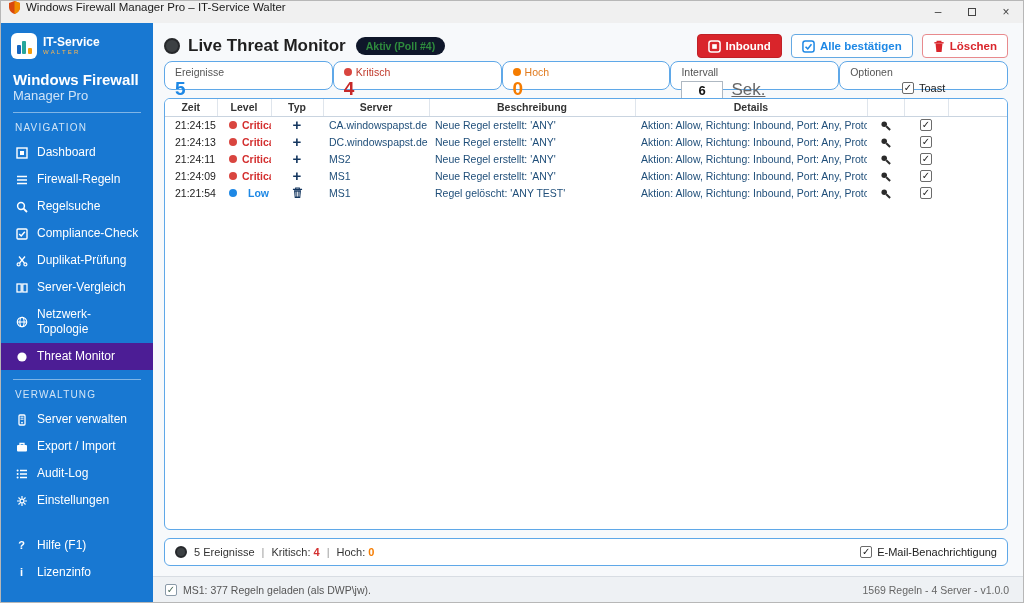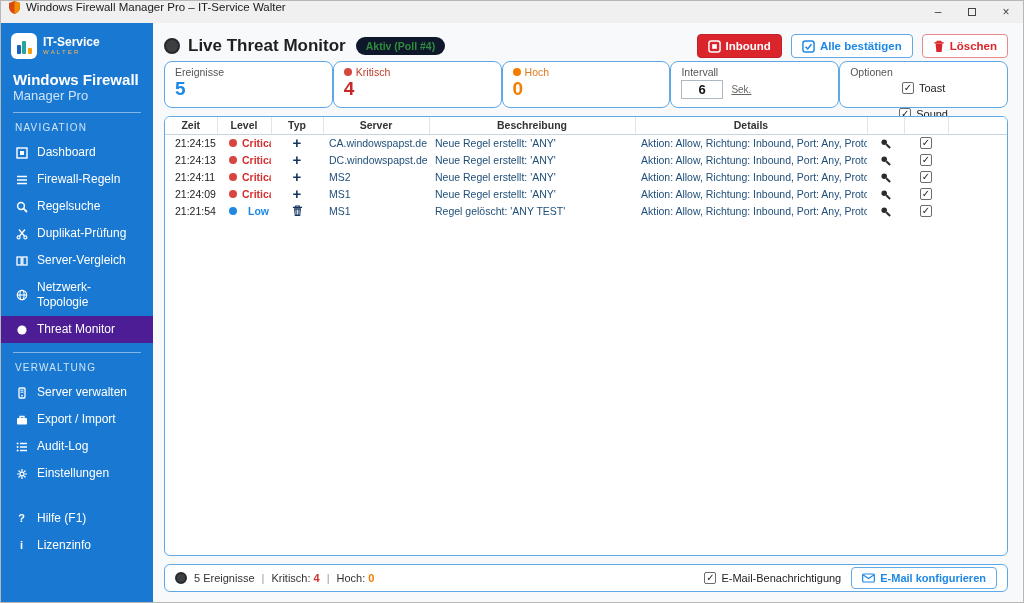--- a/index.html
+++ b/index.html
@@ -44,30 +44,30 @@
   .hdr-circle { width:16px; height:16px; border-radius:50%; background:#3c4043; border:2px solid #26282b; margin-right:8px; }
   .page-title { font-size:17px; font-weight:bold; color:#1f1f1f; }
   .badge { margin-left:10px; background:#0f172a; color:#2e8b3d; font-size:10.5px; font-weight:bold; padding:3px 10px; border-radius:10px; }
   .hdr-buttons { margin-left:auto; display:flex; gap:9px; }
   .btn { display:flex; align-items:center; gap:5px; height:24px; padding:0 10px; border-radius:4px; font-size:11.5px; font-weight:bold; cursor:pointer; background:#fff; }
   .btn svg { display:block; }
   .btn-danger-solid { background:#d9252b; color:#fff; border:1px solid #c02127; }
   .btn-primary-outline { color:#1e88e5; border:1px solid #64a9e3; }
   .btn-danger-outline { color:#d9252b; border:1px solid #e88a8d; }
 
-  .stats-row { display:flex; height:47px; margin-bottom:8px; }
+  .stats-row { display:flex; height:29px; margin-bottom:8px; }
   .stat-card { background:#fff; border:1.5px solid #5fa8e8; border-radius:8px; padding:4px 10px; flex:1; }
   .stat-label { font-size:10.5px; color:#555; display:flex; align-items:center; gap:4px; }
   .stat-value { font-size:19px; font-weight:bold; line-height:22px; }
   .v-blue { color:#1e88e5; } .v-red { color:#c62828; } .v-orange { color:#f57c00; }
   .dot { width:8px; height:8px; border-radius:50%; display:inline-block; flex-shrink:0; }
   .dot-red { background:#d9453f; } .dot-orange { background:#f57c00; } .dot-blue { background:#1e88e5; }
   .interval-line { display:flex; align-items:center; gap:8px; margin-top:2px; }
   .interval-input { width:42px; height:19px; border:1px solid #aeb8c2; font-size:13px; font-weight:bold; text-align:center; padding:0 16px; font-family:inherit; color:#111; }
-  .unit { font-size:10px; color:#666;text-decoration:underline; }
+  .unit { font-size:17px; color:#666;text-decoration:underline; }
   .opt-line { display:flex; align-items:center; gap:14px; margin-top:4px;flex-direction:column; }
   .cb-wrap { display:flex; align-items:center; gap:5px; font-size:11px; color:#222; cursor:pointer; }
   .cb { width:12px; height:12px; border:1px solid #6b6b6b; background:#fff; border-radius:2px; display:inline-flex; align-items:center; justify-content:center; font-size:10px; color:#222; flex-shrink:0; }
   .cb.checked::after { content:"✓"; line-height:10px; }
 
   
   .table-panel { flex:1; background:#fff; border:1.5px solid #5fa8e8; border-radius:6px; overflow:hidden; min-height:0; }
   table { width:100%; border-collapse:collapse; table-layout:fixed; }
   th { font-size:10.5px; font-weight:bold; color:#333; height:17px; border-right:1px solid #dfe5ec; border-bottom:1px solid #c9d4e0; background:#fff; text-align:center; }
   th:last-child { border-right:none; }
@@ -155,20 +155,29 @@
         <span>Firewall-Regeln</span>
       </div>
       <div class="nav-item">
         <span class="nav-ico">
             <svg width="12" height="12" viewBox="0 0 12 12">
               <circle cx="5" cy="5" r="3.4" fill="none" stroke="#fff" stroke-width="1.5"></circle>
               <path d="M7.6 7.6 L11 11" stroke="#fff" stroke-width="1.8"></path>
             </svg>
           </span>
         <span>Regelsuche</span>
+      </div>
+      <div class="nav-item">
+        <span class="nav-ico">
+            <svg width="12" height="12" viewBox="0 0 12 12">
+              <rect x="1" y="1" width="10" height="10" rx="1" fill="none" stroke="#fff" stroke-width="1.4"></rect>
+              <path d="M3.2 6 L5.2 8 L8.8 3.8" fill="none" stroke="#fff" stroke-width="1.5"></path>
+            </svg>
+          </span>
+        <span>Compliance-Check</span>
       </div>
       <div class="nav-item">
         <span class="nav-ico">
             <svg width="12" height="12" viewBox="0 0 12 12">
               <path d="M9 1.5 L3.6 8 M3 1.5 L8.4 8" stroke="#fff" stroke-width="1.3" fill="none"></path>
               <circle cx="2.6" cy="9.4" r="1.5" fill="none" stroke="#fff" stroke-width="1.2"></circle>
               <circle cx="9.4" cy="9.4" r="1.5" fill="none" stroke="#fff" stroke-width="1.2"></circle>
             </svg>
           </span>
         <span>Duplikat-Prüfung</span>
@@ -494,28 +503,26 @@
             <span style="color:#d32f2f;font-weight:bold;margin-left:-4px;">4</span>
             <span class="sep">|</span>
             <span>Hoch:</span>
             <span style="color:#f57c00;font-weight:bold;margin-left:-4px;">0</span>
           </span>
           <div class="bottom-right">
             <span class="cb-wrap">
                 <span class="cb checked"></span>
                 <span>E-Mail-Benachrichtigung</span>
               </span>
-            <div class="btn btn-primary-outline btn-email">
-              <span>
-                  <svg width="13" height="10" viewBox="0 0 14 10">
-                    <rect x=".7" y=".7" width="12.6" height="8.6" rx="1.2" fill="none" stroke="#1e88e5" stroke-width="1.3"></rect>
-                    <path d="M1 1.5 L7 5.5 L13 1.5" fill="none" stroke="#1e88e5" stroke-width="1.3"></path>
-                  </svg>
-                </span>
-              <span>E-Mail konfigurieren</span>
-            </div>
           </div>
         </div>
       </div>
 
+      <div class="statusbar">
+        <span class="left">
+          <span class="cb checked" style="border-color:#8a9aa8;color:#4a6b5a;"></span>
+          <span>MS1: 377 Regeln geladen (als DWP\jw).</span>
+        </span>
+        <span class="right">1569 Regeln - 4 Server - v1.0.0</span>
+      </div>
     </div>
   </div>
 </div>
 
 </body></html>

